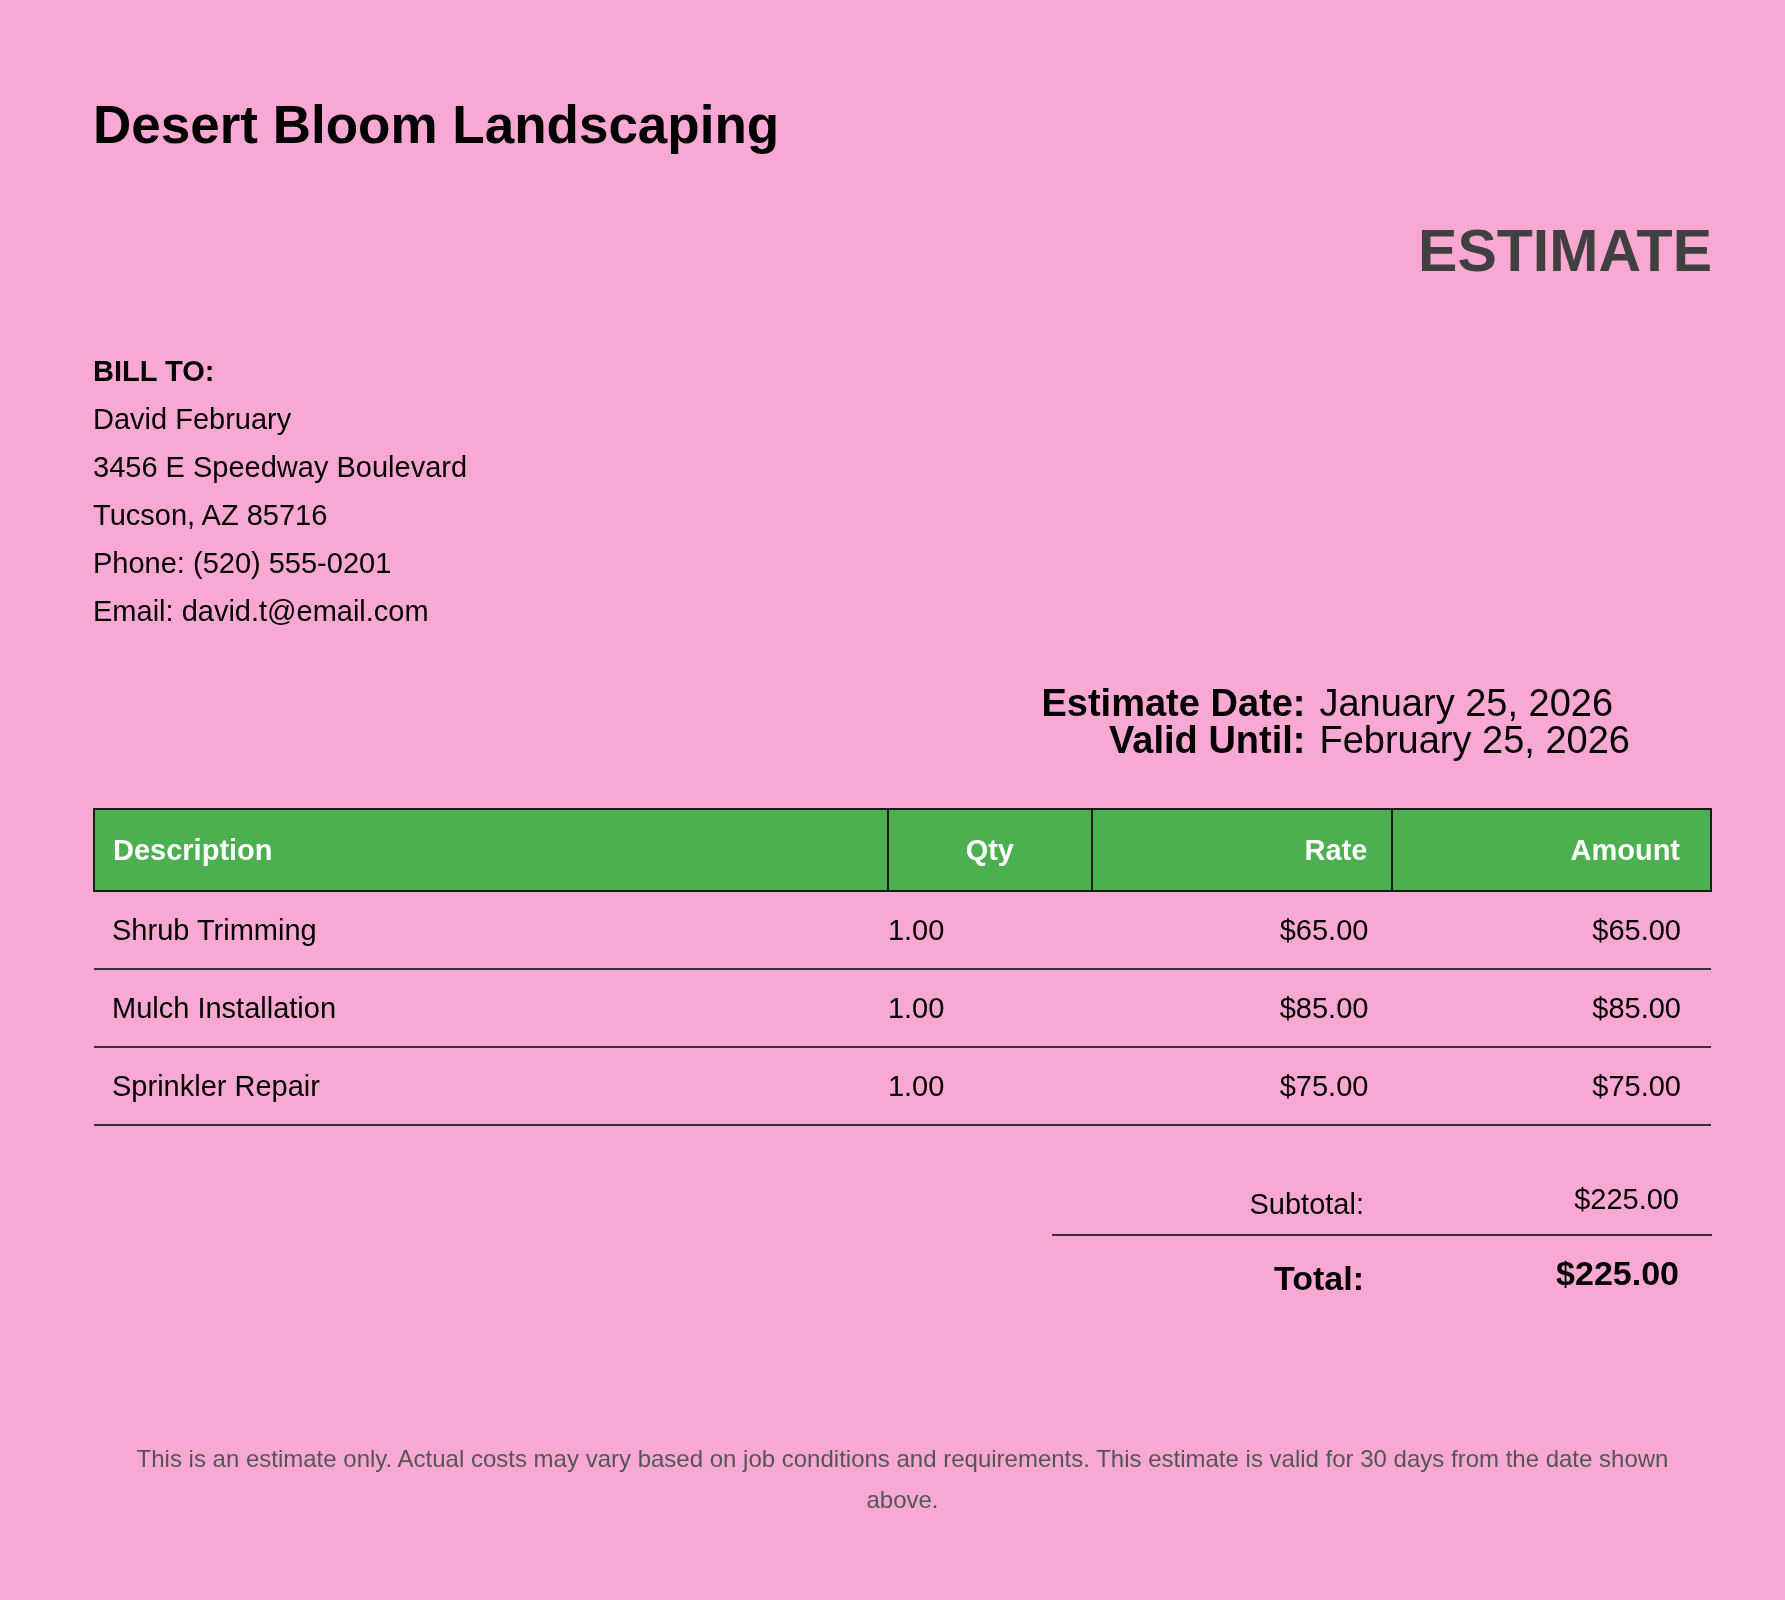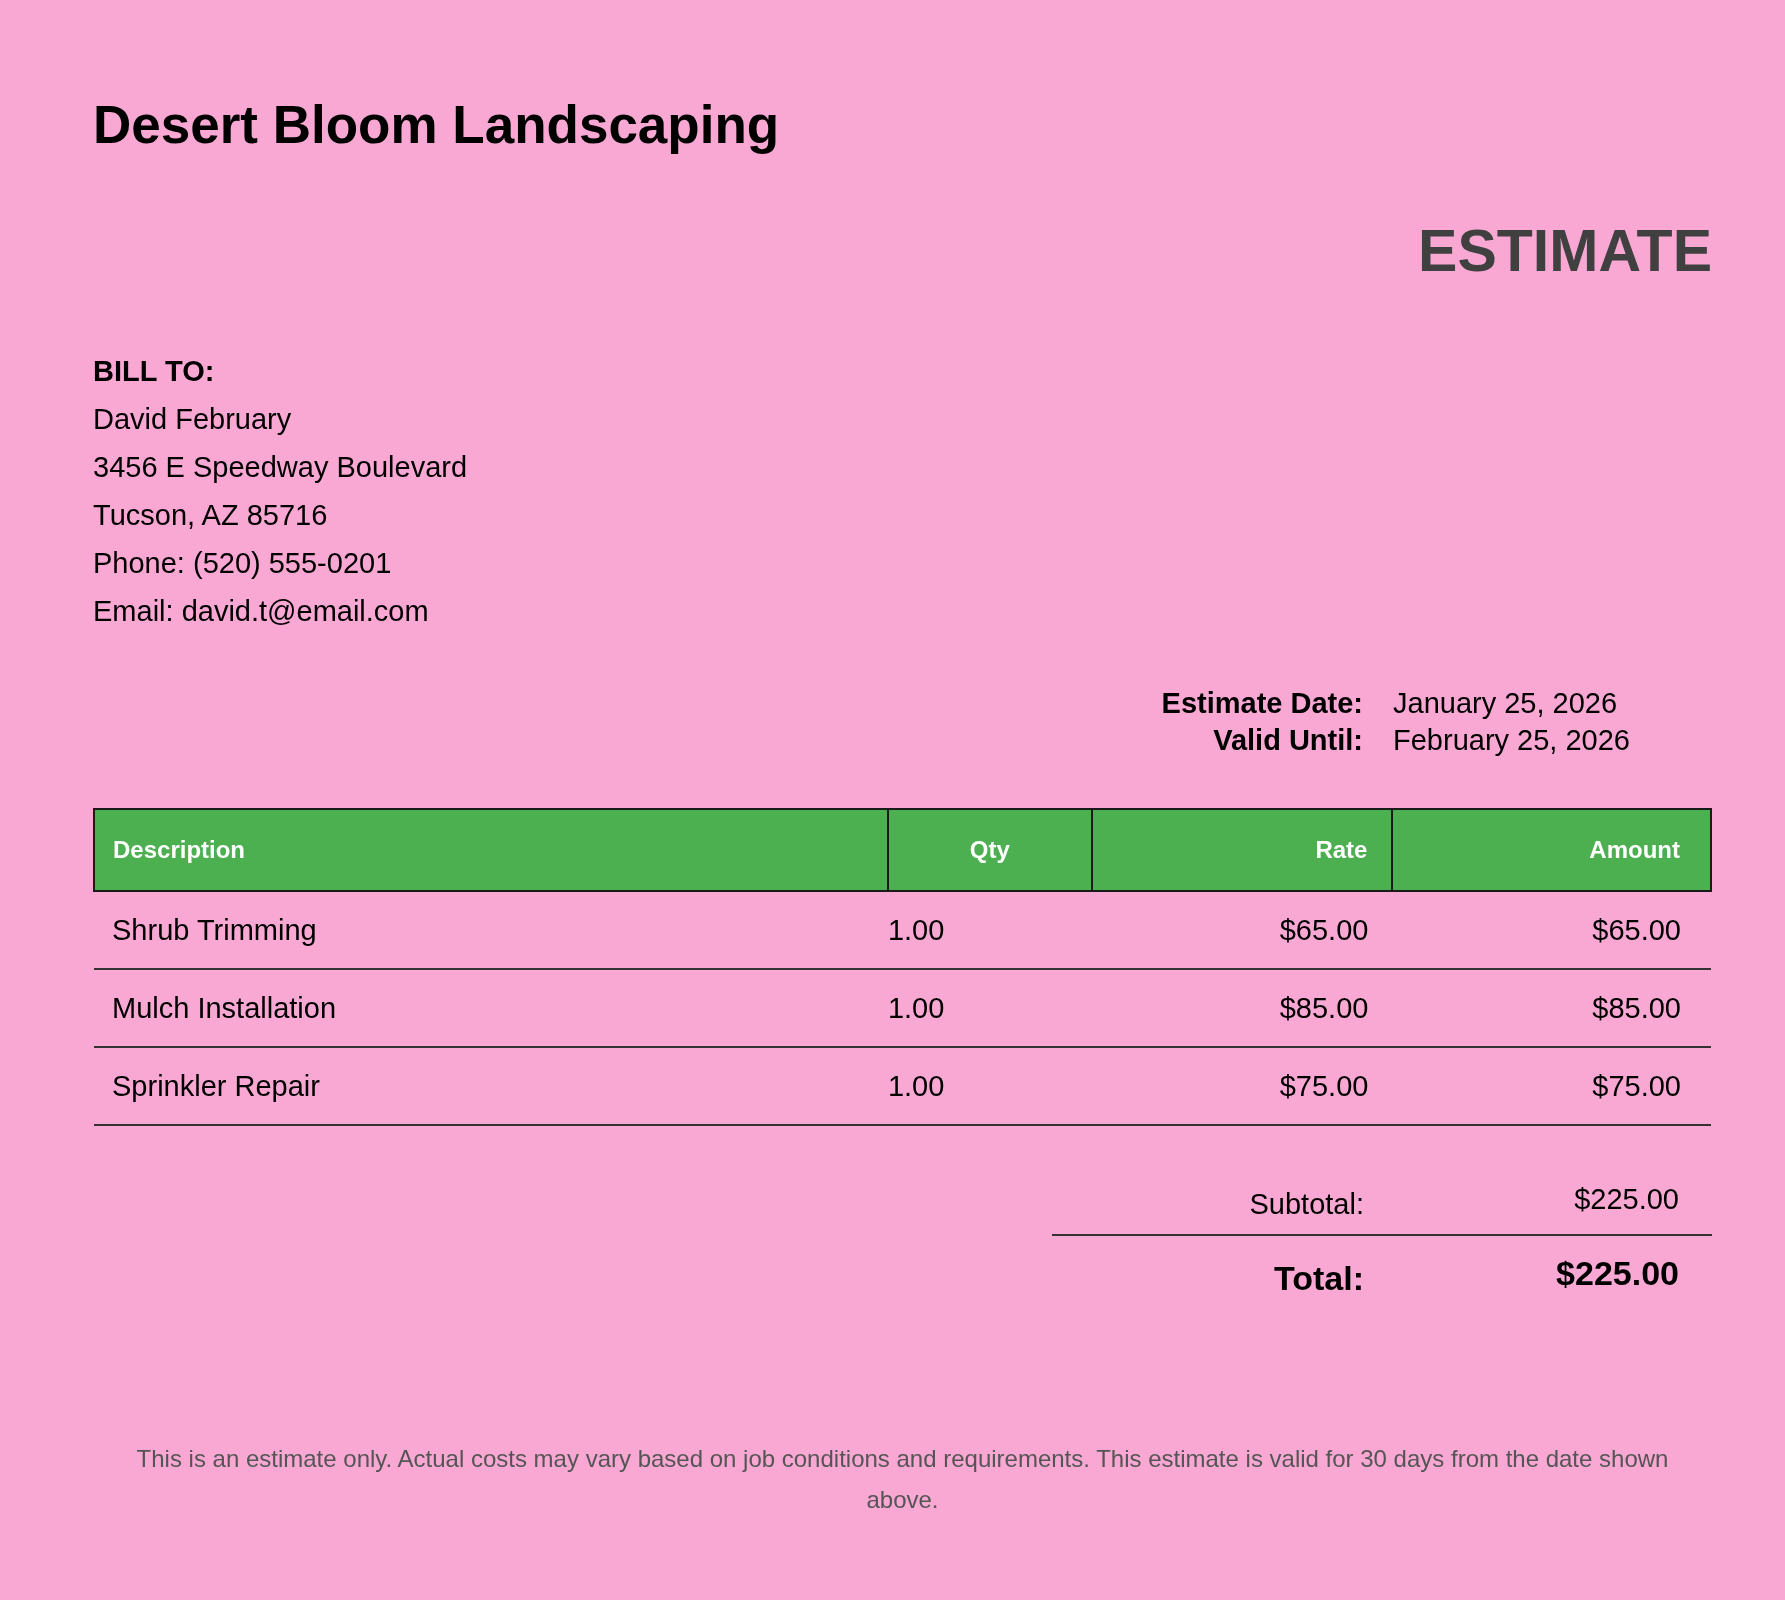--- a/index.html
+++ b/index.html
@@ -35,44 +35,44 @@
   }
   .bill-to {
     margin-top: 66px;
     font-size: 29px;
     line-height: 48px;
   }
   .bill-to .bold { font-weight: bold; }
   .dates-grid {
     display: grid;
     grid-template-columns: auto auto;
-    column-gap: 30px;
+    column-gap: 14px;
     width: max-content;
     margin: 50px 82px 0 auto;
-    font-size: 29px;
+    font-size: 38px;
     line-height: 37px;
   }
   .d-label { font-weight: bold; text-align: right; }
   .d-value { text-align: left; }
 
   table.items {
     width: 100%;
     border-collapse: collapse;
     margin-top: 49px;
     table-layout: fixed;
   }
   .items col.c-desc   { width: 49.1%; }
   .items col.c-qty    { width: 12.6%; }
   .items col.c-rate   { width: 18.6%; }
   .items col.c-amount { width: 19.7%; }
   .items th {
     background: var(--header-bg, #4caf50);
     color: var(--header-text, #ffffff);
     border: 2px solid #1a1a1a;
-    font-size: 24px;
+    font-size: 29px;
     font-weight: bold;
     height: 80px;
     padding: 0;
   }
   .items th.col-desc { text-align: left;  padding-left: 18px; }
   .items th.col-qty  { text-align: center; }
   .items th.col-rate { text-align: right; padding-right: 24px; }
   .items th.col-amount { text-align: right; padding-right: 30px; }
   .items td {
     border-bottom: 2px solid var(--table-border, #333333);

